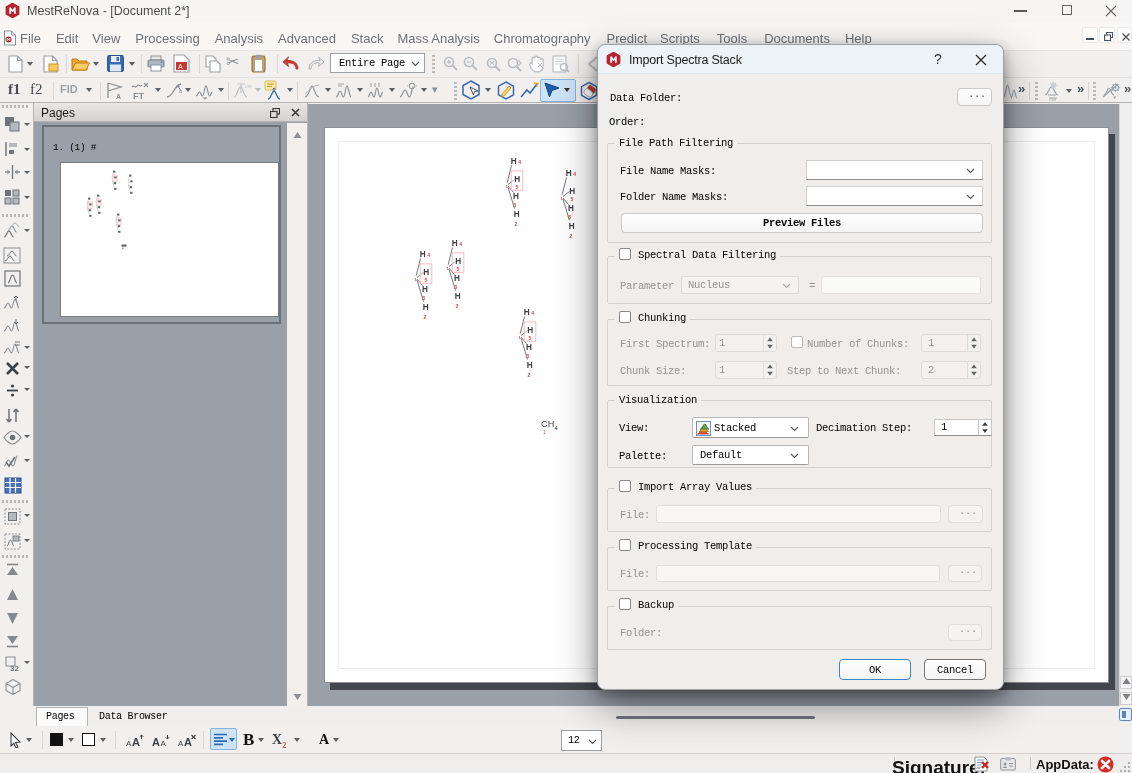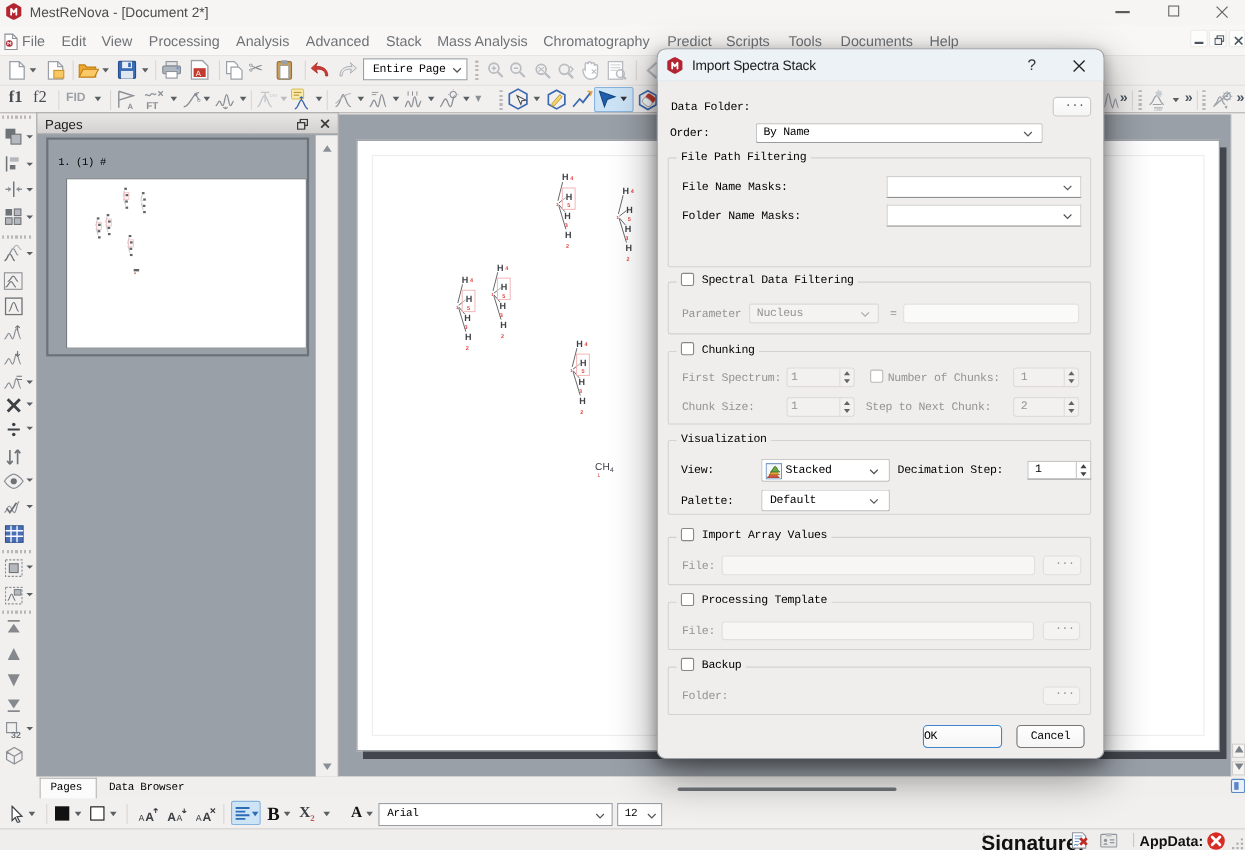--- a/index.html
+++ b/index.html
@@ -652,26 +652,20 @@
   <svg class="abs" style="left:214px;top:7px" width="13" height="13" viewBox="0 0 13 13">
       <path d="M0 1.5 h13 M0 4.8 h9 M0 8.1 h13 M0 11.4 h9" stroke="#2c6cb5" stroke-width="1.7"></path>
     </svg>
   <span class="dd" style="left:229px;top:12px;border-top-color:#2c6cb5"></span>
   <span class="abs" style="left:243px;top:4px;font-family:'Liberation Serif',serif;font-weight:bold;font-size:17px;color:#111">B</span>
   <span class="dd" style="left:258px;top:12px"></span>
   <span class="abs" style="left:272px;top:6px;font-family:'Liberation Serif',serif;font-weight:bold;font-size:14px;color:#3c4146">X<sub style="font-size:8px;color:#c4524e">2</sub></span>
   <span class="dd" style="left:294px;top:12px"></span>
   <span class="abs" style="left:319px;top:6px;font-family:'Liberation Serif',serif;font-weight:bold;font-size:14px;color:#111">A</span>
   <span class="dd" style="left:333px;top:12px"></span>
-  <div class="abs" style="left:344px;top:4px;width:213px;height:21px;background:#fff;border:1px solid #9aa0a5">
-    <span class="abs mono" style="left:7px;top:4px;font-size:10px">Arial</span>
-    <svg class="chev" style="left:196px;top:8px" width="9" height="6" viewBox="0 0 9 6">
-        <path d="M1 1 L4.5 4.5 L8 1" fill="none" stroke="#555" stroke-width="1.1"></path>
-      </svg>
-  </div>
   <div class="abs" style="left:561px;top:4px;width:41px;height:21px;background:#fff;border:1px solid #9aa0a5">
     <span class="abs mono" style="left:6px;top:4px;font-size:10px">12</span>
     <svg class="chev" style="left:26px;top:8px" width="9" height="6" viewBox="0 0 9 6">
         <path d="M1 1 L4.5 4.5 L8 1" fill="none" stroke="#555" stroke-width="1.1"></path>
       </svg>
   </div>
 </div>
 
 <div class="abs" id="statusbar">
   <div class="abs" style="left:894px;top:3px;width:1px;height:13px;background:#c9c7c5"></div>
@@ -717,40 +711,37 @@
     <span class="abs" style="left:336px;top:6px;font-size:14px;color:#333">?</span>
     <svg class="abs" style="left:377px;top:9px" width="12" height="12" viewBox="0 0 12 12">
         <path d="M1 1 L11 11 M11 1 L1 11" stroke="#222" stroke-width="1.2"></path>
       </svg>
   </div>
   <span class="dlabel" style="left:12px;top:47px">Data Folder:</span>
   <div class="dbtn" style="left:359px;top:43px;width:35px;height:18px">
       <span class="dlabel" style="left:10px;top:-1px;color:#555">...</span>
     </div>
   <span class="dlabel" style="left:11px;top:71px">Order:</span>
-  <div class="dcombo" style="left:89px;top:67px;width:261px;height:18px">
-      <span class="dlabel" style="left:6px;top:2px">By Name</span>
-      <svg class="chev" style="right:8px;top:6px" width="9" height="6" viewBox="0 0 9 6">
-        <path d="M1 1 L4.5 4.5 L8 1" fill="none" stroke="#555" stroke-width="1.1"></path>
-      </svg>
-    </div>
 
   <div class="dgroup" style="left:9px;top:98px;width:385px;height:100px"></div>
   <span class="dlegend" style="left:17px;top:92px">File Path Filtering</span>
   <span class="dlabel" style="left:22px;top:120px">File Name Masks:</span>
   <div class="dcombo" style="left:208px;top:115px;width:177px;height:20px;border-color:#cfcfcf;border-bottom-color:#8f8f8f;border-radius:0">
       <svg class="chev" style="right:7px;top:7px" width="9" height="6" viewBox="0 0 9 6">
         <path d="M1 1 L4.5 4.5 L8 1" fill="none" stroke="#555" stroke-width="1.1"></path>
       </svg>
     </div>
   <span class="dlabel" style="left:22px;top:146px">Folder Name Masks:</span>
   <div class="dcombo" style="left:208px;top:141px;width:177px;height:20px;border-color:#cfcfcf;border-bottom-color:#8f8f8f;border-radius:0">
       <svg class="chev" style="right:7px;top:7px" width="9" height="6" viewBox="0 0 9 6">
         <path d="M1 1 L4.5 4.5 L8 1" fill="none" stroke="#555" stroke-width="1.1"></path>
       </svg>
+    </div>
+  <div class="dbtn" style="left:23px;top:168px;width:362px;height:20px">
+      <span class="dlabel" style="left:0;right:0;top:3px;font-weight:bold;text-align:center;position:absolute">Preview Files</span>
     </div>
 
   <div class="dgroup" style="left:9px;top:211px;width:385px;height:48px"></div>
   <div class="dlegend" style="left:17px;top:203px;height:15px"><span style="display:inline-block;width:12px;height:12px;background:#fff;border:1px solid #878787;border-radius:2px;vertical-align:-2.5px;margin-right:7px"></span>Spectral Data Filtering</div>
   <span class="dlabel dgray" style="left:22px;top:235px">Parameter</span>
   <div class="dcombo" style="left:83px;top:231px;width:118px;height:18px;border-color:#dbdad8;background:#f4f3f2">
       <span class="dlabel dgray" style="left:6px;top:2px">Nucleus</span>
       <svg class="chev" style="right:7px;top:6px" width="9" height="6" viewBox="0 0 9 6">
         <path d="M1 1 L4.5 4.5 L8 1" fill="none" stroke="#aaa" stroke-width="1.1"></path>
       </svg>
@@ -852,18 +843,18 @@
     </div>
 
   <div class="dgroup" style="left:9px;top:561px;width:385px;height:44px"></div>
   <div class="dlegend" style="left:17px;top:553px;height:15px"><span style="display:inline-block;width:12px;height:12px;background:#fff;border:1px solid #878787;border-radius:2px;vertical-align:-2.5px;margin-right:7px"></span>Backup</div>
   <span class="dlabel dgray" style="left:22px;top:582px">Folder:</span>
   <div class="dbtn" style="left:350px;top:579px;width:34px;height:17px;border-color:#dfdedc;background:#f4f3f2">
       <span class="dlabel dgray" style="left:10px;top:-2px">...</span>
     </div>
 
   <div class="dbtn" style="left:241px;top:614px;width:72px;height:21px;border:1.5px solid #3f87cc">
-      <span class="dlabel" style="position:absolute;left:0;right:0;top:4px;text-align:left">OK</span>
+      <span class="dlabel" style="position:absolute;left:0;right:0;top:4px;text-align:center">OK</span>
     </div>
   <div class="dbtn" style="left:326px;top:614px;width:62px;height:21px;border-color:#777">
       <span class="dlabel" style="position:absolute;left:0;right:0;top:4px;text-align:center">Cancel</span>
     </div>
 </div>
 
 </body></html>

